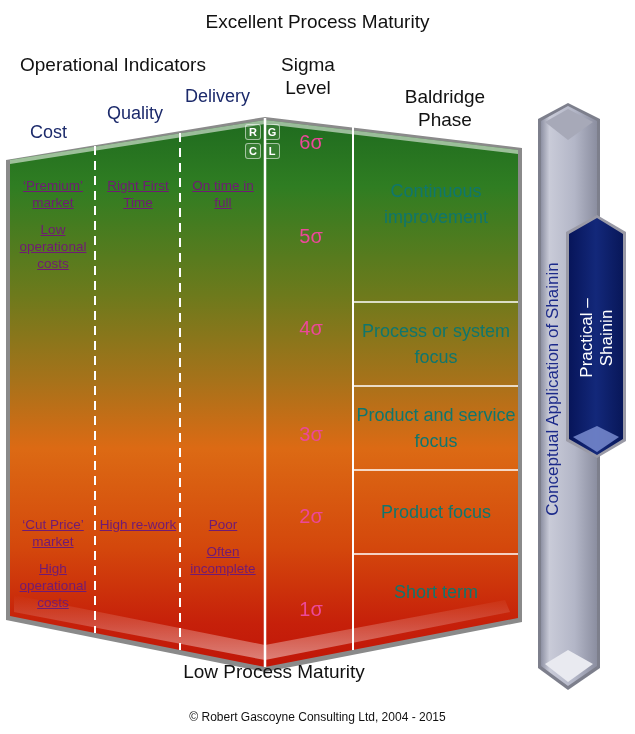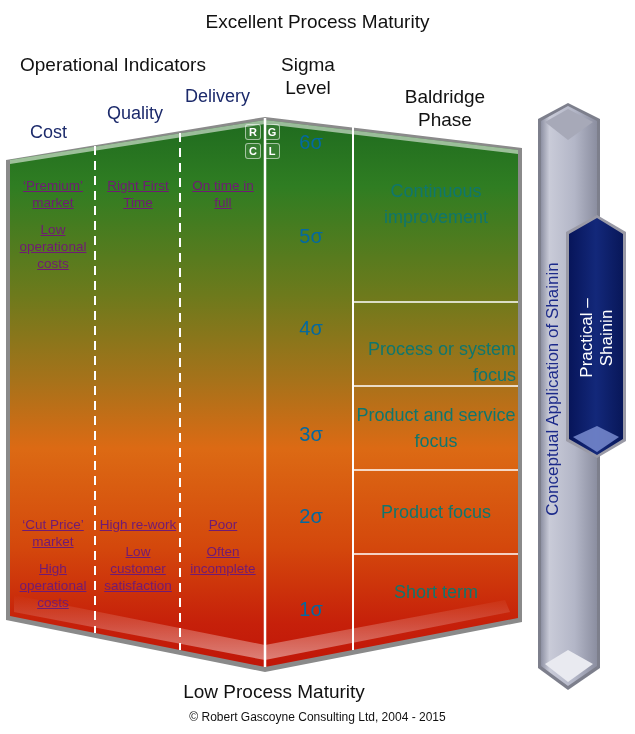--- a/index.html
+++ b/index.html
@@ -3,21 +3,21 @@
 <meta charset="utf-8">
 <style>
   html, body { margin:0; padding:0; background:#ffffff; }
   body { width:635px; height:734px; position:relative; overflow:hidden;
          font-family:"Liberation Sans", sans-serif; }
   .abs { position:absolute; }
   .hdr { color:#111; font-size:19px; text-align:center; line-height:23px; white-space:nowrap; }
   .hdr-blue { color:#1c2a6b; font-size:18px; white-space:nowrap; }
   .cell { color:#701a75; font-size:13.5px; text-align:center; line-height:17px;text-decoration:underline; }
   .cell p { margin:0 0 10px 0; }
-  .sig { color:#0369a1; font-size:20px; text-align:center; width:70px; }
+  .sig { color:#ec4899; font-size:20px; text-align:center; width:70px; }
   .phase { color:#0f766e; font-size:18px; text-align:center; line-height:26px; width:160px; }
   svg { position:absolute; left:0; top:0; }
   .rgcl { position:absolute; width:14px; height:14px; border:1.5px solid rgba(255,255,255,0.55);
           border-radius:3px; color:#fff; font-weight:bold; font-size:11px; line-height:14px;
           text-align:center; background:rgba(255,255,255,0.08); }
   .vert { position:absolute; transform:rotate(-90deg); transform-origin:center center;
           white-space:nowrap; text-align:center; }
 </style>
 </head>
 <body>
@@ -71,21 +71,21 @@
   <polygon points="541,121 568,106 597,121 597,666 568,686 541,666" fill="url(#gConcept)"></polygon>
   <polygon points="545,122 568,109 593,122 568,140" fill="#a7a9b8"></polygon>
   <polygon points="545,664 568,650 593,664 568,682" fill="#e9eaf0"></polygon>
 
   <polygon points="566,232 597,215 626,232 626,441 597,458 566,441" fill="#9a9aa6"></polygon>
   <polygon points="569,234 597,218 623,234 623,439 597,455 569,439" fill="url(#gNavy)"></polygon>
   <polygon points="573,437 597,426 619,437 597,452" fill="#7f92d6" fill-opacity="0.8"></polygon>
 </svg>
 
 <div class="abs hdr" style="left:0;width:635px;top:10px;">Excellent Process Maturity</div>
-<div class="abs hdr" style="left:0;width:548px;top:680px;">Low Process Maturity</div>
+<div class="abs hdr" style="left:0;width:548px;top:660px;">Low Process Maturity</div>
 <div class="abs" style="left:0;width:635px;top:710px;text-align:center;font-size:12px;color:#111;">© Robert Gascoyne Consulting Ltd, 2004 - 2015</div>
 
 <div class="abs hdr" style="left:20px;top:53px;">Operational Indicators</div>
 <div class="abs hdr" style="left:268px;width:80px;top:53px;">
   <div>Sigma</div>
   <div>Level</div>
 </div>
 <div class="abs hdr" style="left:385px;width:120px;top:85px;">
   <div>Baldridge</div>
   <div>Phase</div>
@@ -109,34 +109,33 @@
 <div class="abs cell" style="left:183px;width:80px;top:177px;">
   <p>On time in full</p>
 </div>
 
 <div class="abs cell" style="left:12px;width:82px;top:516px;">
   <p>‘Cut Price’ market</p>
   <p>High operational costs</p>
 </div>
 <div class="abs cell" style="left:97px;width:82px;top:516px;">
   <p>High re-work</p>
-  <p>Low customer satisfaction</p>
 </div>
 <div class="abs cell" style="left:183px;width:80px;top:516px;">
   <p>Poor</p>
   <p>Often incomplete</p>
 </div>
 
 <div class="abs sig" style="left:276px;top:131px;">6σ</div>
 <div class="abs sig" style="left:276px;top:225px;">5σ</div>
 <div class="abs sig" style="left:276px;top:317px;">4σ</div>
 <div class="abs sig" style="left:276px;top:411px;margin-top:12px;">3σ</div>
 <div class="abs sig" style="left:276px;top:505px;">2σ</div>
 <div class="abs sig" style="left:276px;top:598px;">1σ</div>
 
 <div class="abs phase" style="left:356px;top:178px;">Continuous improvement</div>
-<div class="abs phase" style="left:356px;top:336px;text-align:right;">Process or system focus</div>
+<div class="abs phase" style="left:356px;top:318px;">Process or system focus</div>
 <div class="abs phase" style="left:356px;top:402px;">Product and service focus</div>
 <div class="abs phase" style="left:356px;top:499px;">Product focus</div>
 <div class="abs phase" style="left:356px;top:579px;">Short term</div>
 
 <div class="vert" style="left:403px;top:378px;width:300px;height:22px;color:#1c2a8a;font-size:17px;line-height:22px;">Conceptual Application of Shainin</div>
 <div class="vert" style="left:537px;top:318px;width:120px;height:40px;color:#ffffff;font-size:17px;line-height:20px;white-space:normal;">Practical – Shainin</div>
 
 </body></html>

